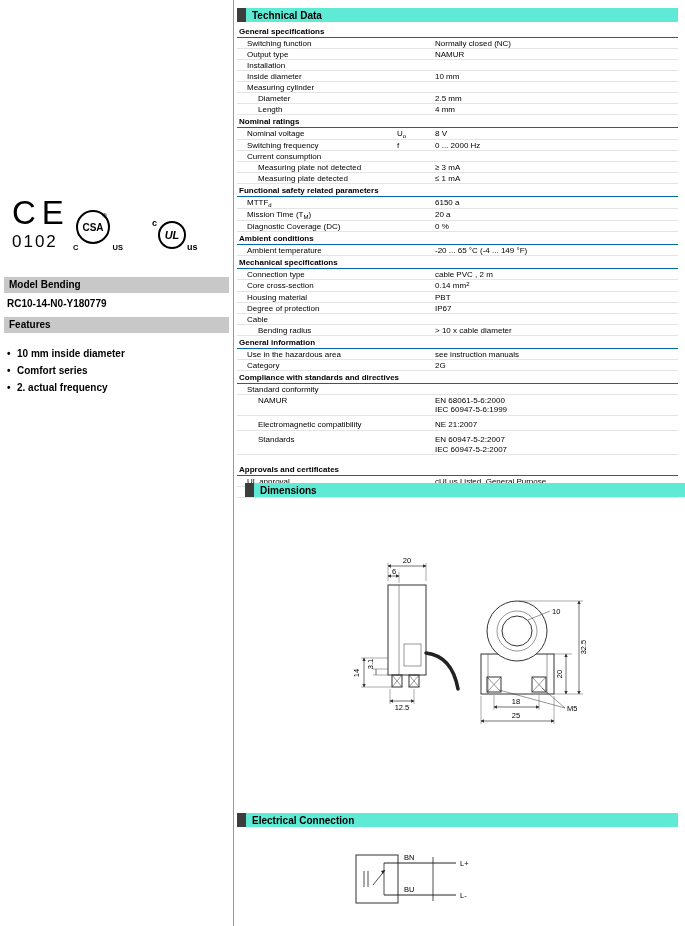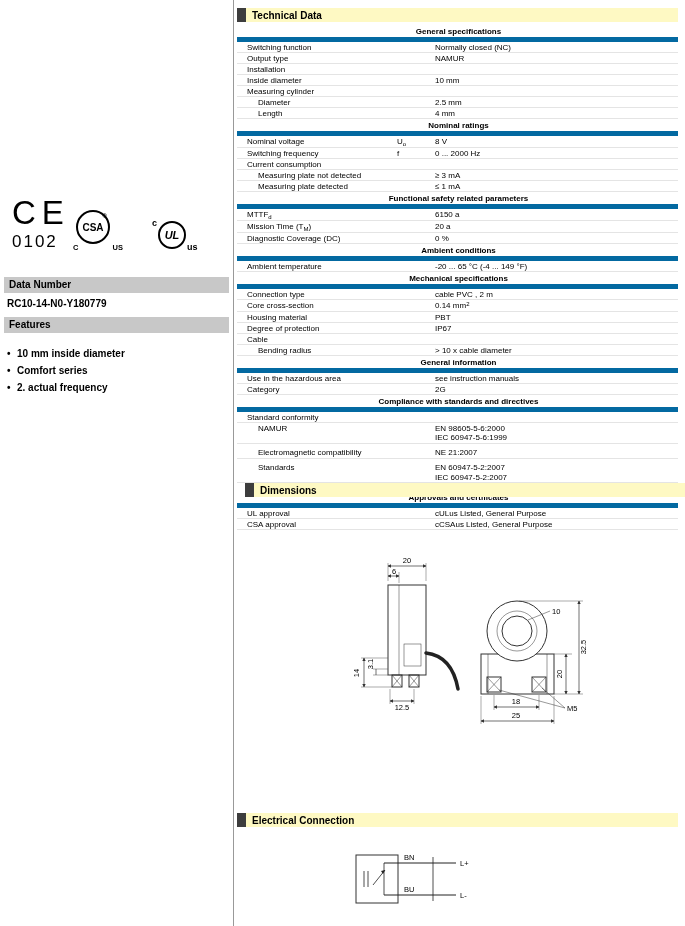--- a/index.html
+++ b/index.html
@@ -33,28 +33,28 @@
   .model-bar { top: 277px; }
   .features-bar { top: 317px; }
   .model-number { position: absolute; left: 7px; top: 298px; font-weight: bold; font-size: 10px; }
   .features { position: absolute; left: 7px; top: 348px; margin: 0; padding: 0; list-style: none;
     font-weight: bold; font-size: 10px; }
   .features li { margin-bottom: 6px; padding-left: 10px; position: relative; }
   .features li::before { content: "\2022"; position: absolute; left: 0; }
 
   
   .right-col { position: absolute; left: 237px; top: 0; width: 441px; height: 926px; }
-  .section-bar { height: 14px; background: #fef9c3; display: flex; align-items: center;
+  .section-bar { height: 14px; background: #5eead4; display: flex; align-items: center;
     font-weight: bold; font-size: 10px; }
   .section-bar::before { content: ""; display: block; width: 9px; height: 14px; background: #3d3d3d;
     margin-right: 6px; flex: 0 0 auto; }
   .tech-bar { margin-top: 8px; margin-bottom: 3px; }
 
   #tech-table { font-size: 8px; line-height: 9.5px; }
-  .sec-title { font-weight: bold; border-bottom: 5px solid #0369a1; padding: 1.5px 0 1px 2px; text-align: center; }
+  .sec-title { font-weight: bold; border-bottom: 1px solid #0369a1; padding: 1.5px 0 1px 2px; }
   .trow { display: flex; border-bottom: 1px solid #e4e4e4; min-height: 10px; align-items: flex-start; padding-top: 0.5px; }
   .tlabel { flex: 0 0 160px; }
   .ind1 { padding-left: 10px; }
   .ind2 { padding-left: 21px; }
   .tsym { flex: 0 0 38px; }
   .tval { flex: 1; }
   .rgap { height: 4px; }
   .tgap { height: 8px; }
   sub { font-size: 6px; position: relative; top: 2px; vertical-align: baseline; }
   sup { font-size: 6px; position: relative; top: -2px; vertical-align: baseline; }
@@ -96,21 +96,21 @@
   </div>
 
   <div class="ul">
     <span class="ul-c">c</span>
     <span class="ul-circle">
       <span>UL</span>
     </span>
     <span class="ul-us">us</span>
   </div>
 
-  <div class="lbar model-bar">Data Number</div>
+  <div class="lbar model-bar">Model Bending</div>
   <div class="model-number">RC10-14-N0-Y180779</div>
 
   <div class="lbar features-bar">Features</div>
   <ul class="features" id="features-list">
       <li>10 mm inside diameter</li>
       <li>Comfort series</li>
       <li>2. actual frequency</li>
     </ul>
 
   <div class="right-col">
@@ -289,21 +289,21 @@
         <div class="sec-title">Compliance with standards and directives</div>
         <div class="trow">
           <div class="tlabel ind1">Standard conformity</div>
           <div class="tsym"></div>
           <div class="tval"></div>
         </div>
         <div class="trow">
           <div class="tlabel ind2">NAMUR</div>
           <div class="tsym"></div>
           <div class="tval">
-            <div>EN 98605-5-6:2000</div>
+            <div>EN 68061-5-6:2000</div>
             <div>IEC 60947-5-6:1999</div>
           </div>
         </div>
         <div class="rgap"></div>
         <div class="trow">
           <div class="tlabel ind2">Electromagnetic compatibility</div>
           <div class="tsym"></div>
           <div class="tval">
             <div>NE 21:2007</div>
           </div>

